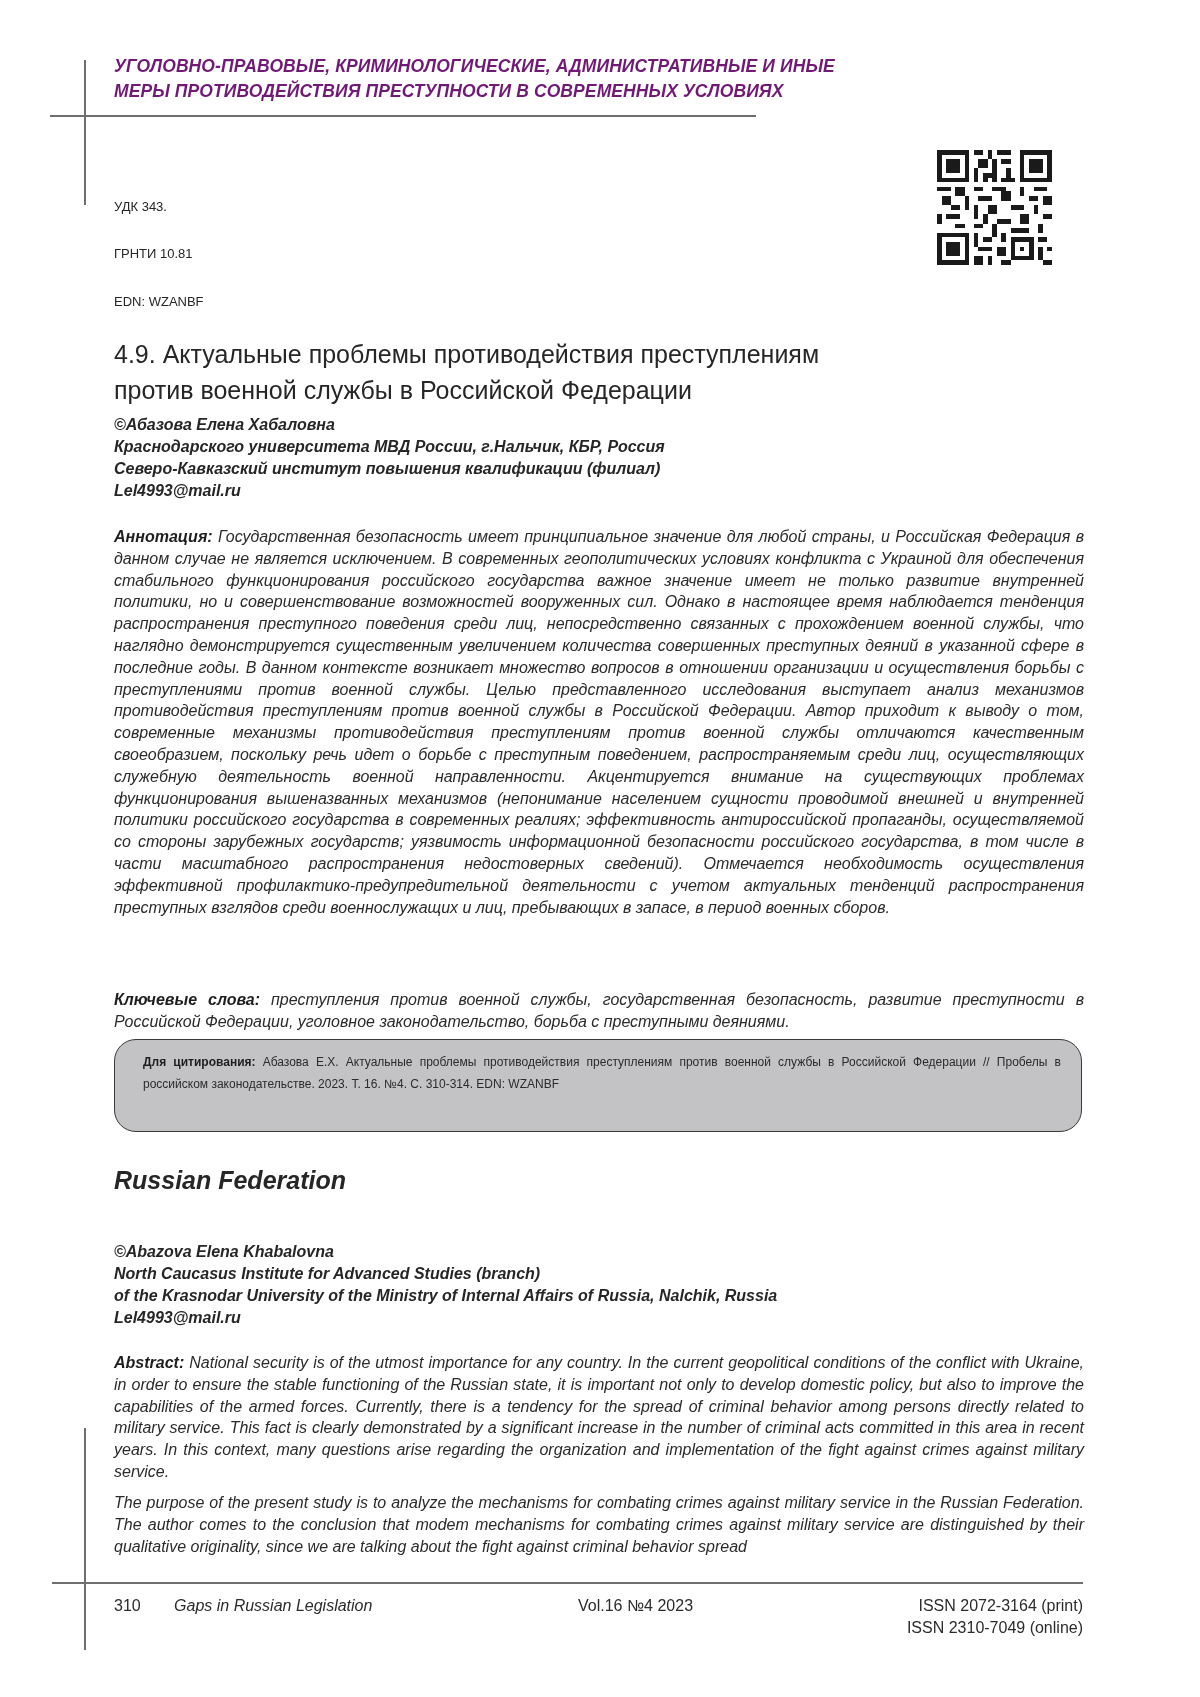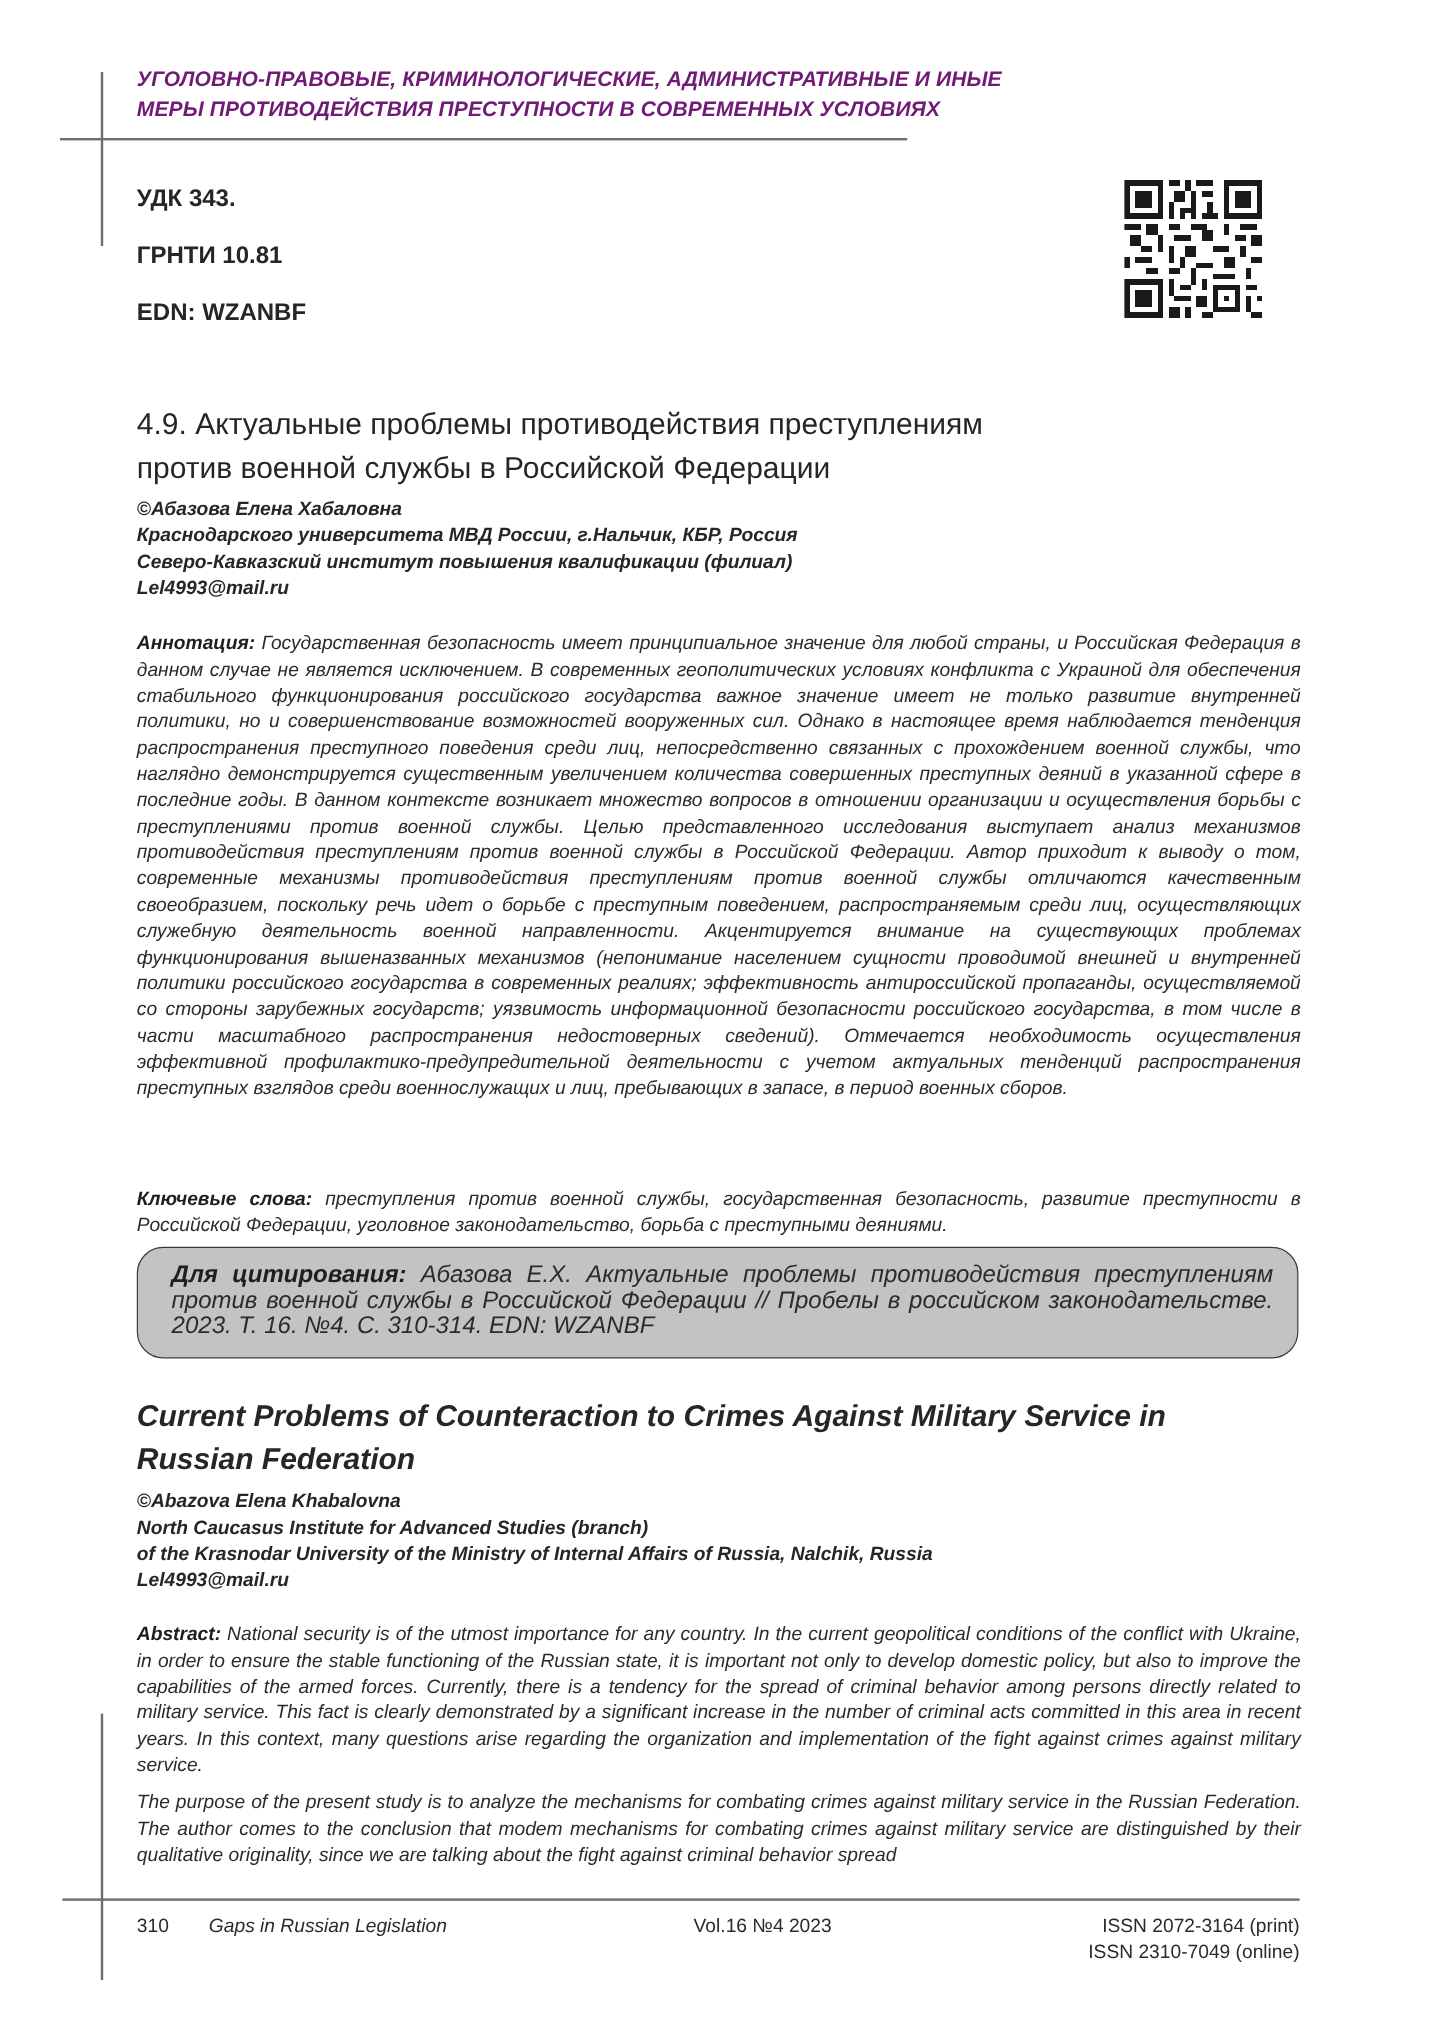--- a/index.html
+++ b/index.html
@@ -3,32 +3,32 @@
 <meta charset="utf-8">
 <style>
   html, body { margin: 0; padding: 0; background: #ffffff; }
   body { width: 1200px; height: 1697px; position: relative; overflow: hidden;
          font-family: "Liberation Sans", "DejaVu Sans", sans-serif; color: #1e1e1e; }
   .vline { position: absolute; left: 84px; width: 2px; background: #6e6e6e; }
   .hline { position: absolute; height: 2px; background: #6e6e6e; }
   .rubric { position: absolute; left: 114px; top: 54px; width: 760px;
             font-size: 17.5px; font-weight: bold; font-style: italic; line-height: 25px;
             letter-spacing: 0.1px; color: #701a75; }
-  .meta { position: absolute; left: 114px; font-size: 20px; font-weight: bold; color: #262626; }
+  .meta { position: absolute; left: 114px; font-size: 13px; font-weight: normal; color: #262626; margin-top: 44px; }
   .qr { position: absolute; left: 937px; top: 150px; width: 115px; height: 115px; }
   .title-ru { position: absolute; left: 114px; top: 336px; width: 880px;
               font-size: 25px; font-weight: normal; line-height: 36px; color: #262626; }
   .author-block { position: absolute; left: 114px; width: 900px;
                   font-size: 16px; font-weight: bold; font-style: italic; line-height: 22px; color: #262626; }
   .para { position: absolute; left: 114px; width: 970px; font-size: 16px; font-style: italic;
           line-height: 21.8px; text-align: justify; color: #2b2b2b; }
   .para .label { font-weight: bold; font-style: italic; color: #1e1e1e; }
   .cite-box { position: absolute; left: 114px; top: 1039px; width: 968px; height: 93px;
               background: #c3c3c5; border: 1.5px solid #3a3a3a; border-radius: 22px; box-sizing: border-box; }
-  .cite-text { position: absolute; left: 28px; top: 12px; width: 918px; font-size: 20px; font-style: italic;
+  .cite-text { position: absolute; left: 28px; top: 12px; width: 918px; font-size: 12px; 
                line-height: 21.5px; text-align: justify; color: #2b2b2b; }
   .cite-text .label { font-weight: bold; color: #1e1e1e; }
   .title-en { position: absolute; left: 114px; top: 1162px; width: 940px;
               font-size: 25px; font-weight: bold; font-style: italic; line-height: 36px; color: #262626; }
   .footer { position: absolute; top: 1595px; font-size: 16px; color: #2b2b2b; line-height: 22px; }
   .footer .it { font-style: italic; margin-left: 20px; }
 </style>
 </head>
 <body>
 
@@ -131,21 +131,20 @@
 
 <div class="para" style="top:526px;"><span class="label">Аннотация:</span><span> Государственная безопасность имеет принципиальное значение для любой страны, и Российская Федерация в данном случае не является исключением. В современных геополитических условиях конфликта с Украиной для обеспечения стабильного функционирования российского государства важное значение имеет не только развитие внутренней политики, но и совершенствование возможностей вооруженных сил. Однако в настоящее время наблюдается тенденция распространения преступного поведения среди лиц, непосредственно связанных с прохождением военной службы, что наглядно демонстрируется существенным увеличением количества совершенных преступных деяний в указанной сфере в последние годы. В данном контексте возникает множество вопросов в отношении организации и осуществления борьбы с преступлениями против военной службы. Целью представленного исследования выступает анализ механизмов противодействия преступлениям против военной службы в Российской Федерации. Автор приходит к выводу о том, современные механизмы противодействия преступлениям против военной службы отличаются качественным своеобразием, поскольку речь идет о борьбе с преступным поведением, распространяемым среди лиц, осуществляющих служебную деятельность военной направленности. Акцентируется внимание на существующих проблемах функционирования вышеназванных механизмов (непонимание населением сущности проводимой внешней и внутренней политики российского государства в современных реалиях; эффективность антироссийской пропаганды, осуществляемой со стороны зарубежных государств; уязвимость информационной безопасности российского государства, в том числе в части масштабного распространения недостоверных сведений). Отмечается необходимость осуществления эффективной профилактико-предупредительной деятельности с учетом актуальных тенденций распространения преступных взглядов среди военнослужащих и лиц, пребывающих в запасе, в период военных сборов.</span></div>
 
 <div class="para" style="top:989px;"><span class="label">Ключевые слова:</span><span> преступления против военной службы, государственная безопасность, развитие преступности в Российской Федерации, уголовное законодательство, борьба с преступными деяниями.</span></div>
 
 <div class="cite-box">
   <div class="cite-text"><span class="label">Для цитирования:</span><span> Абазова Е.Х. Актуальные проблемы противодействия преступлениям против военной службы в Российской Федерации // Пробелы в российском законодательстве. 2023. Т. 16. №4. С. 310-314. EDN: WZANBF</span></div>
 </div>
 
 <div class="title-en">
-  <div>Current Problems of Counteraction to Crimes Against Military Service in</div>
   <div>Russian Federation</div>
 </div>
 
 <div class="author-block" style="top:1241px;">
   <div>©Abazova Elena Khabalovna</div>
   <div>North Caucasus Institute for Advanced Studies (branch)</div>
   <div>of the Krasnodar University of the Ministry of Internal Affairs of Russia, Nalchik, Russia</div>
   <div>Lel4993@mail.ru</div>
 </div>
 

